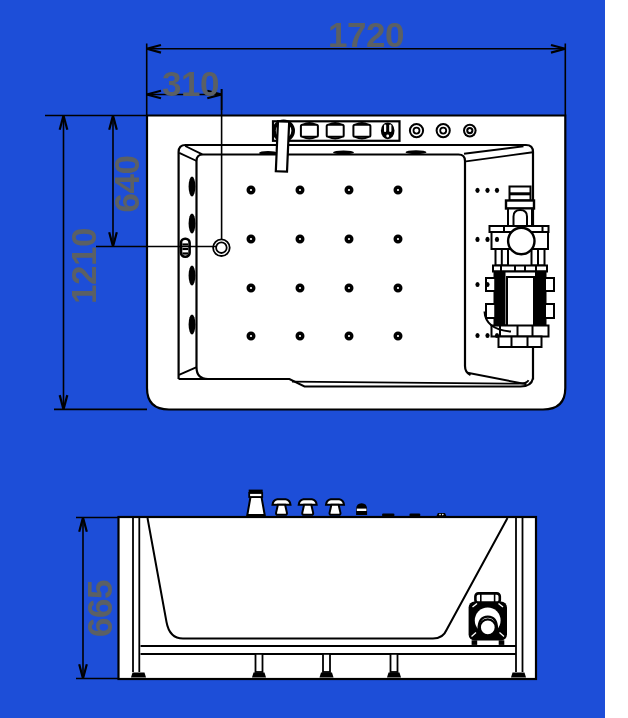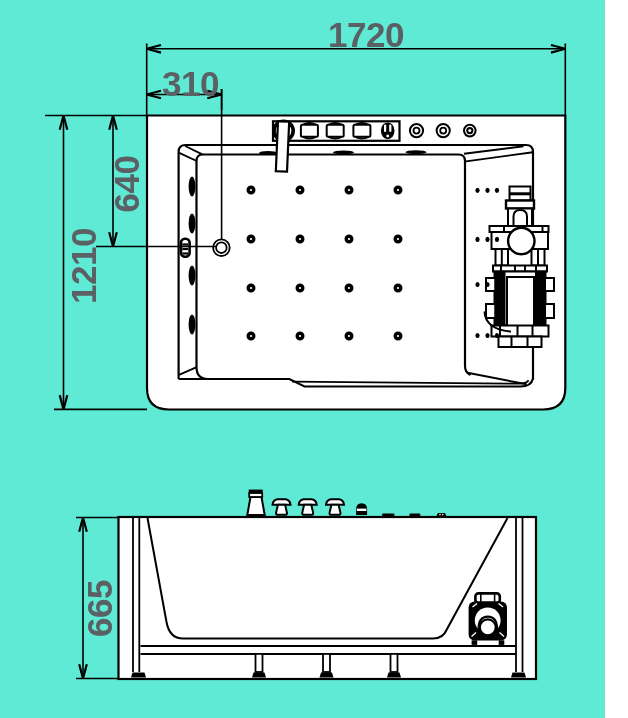--- a/index.html
+++ b/index.html
@@ -1,16 +1,16 @@
 <!DOCTYPE html>
 <html><head>
 <meta charset="utf-8">
 <style>
   html,body{margin:0;padding:0;background:#ffffff;}
-  #page{width:605px;height:718px;position:relative;overflow:hidden;background:#5eead4;}
+  #page{width:605px;height:718px;position:relative;overflow:hidden;background:#1d4ed8;}
   svg{position:absolute;left:0;top:0;}
   text{font-family:"Liberation Sans",sans-serif;font-weight:bold;fill:#5b6064;}
 </style>
 </head>
 <body>
 <div id="page">
 <svg width="628" height="718" viewBox="0 0 628 718" fill="none" stroke-linecap="butt">
 
 <g stroke="#000" stroke-width="1.6">
   <line x1="146.7" y1="43.5" x2="146.7" y2="115.5"></line>

